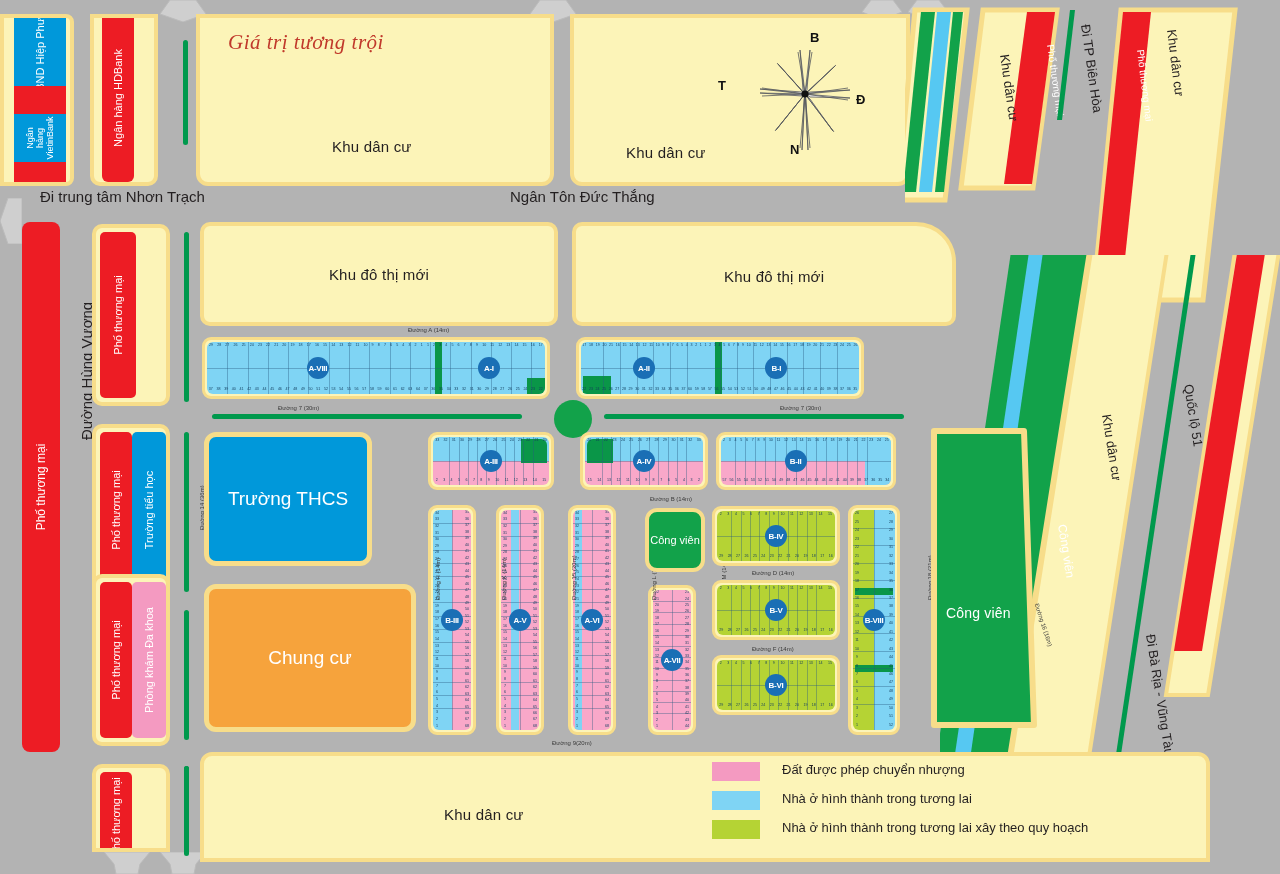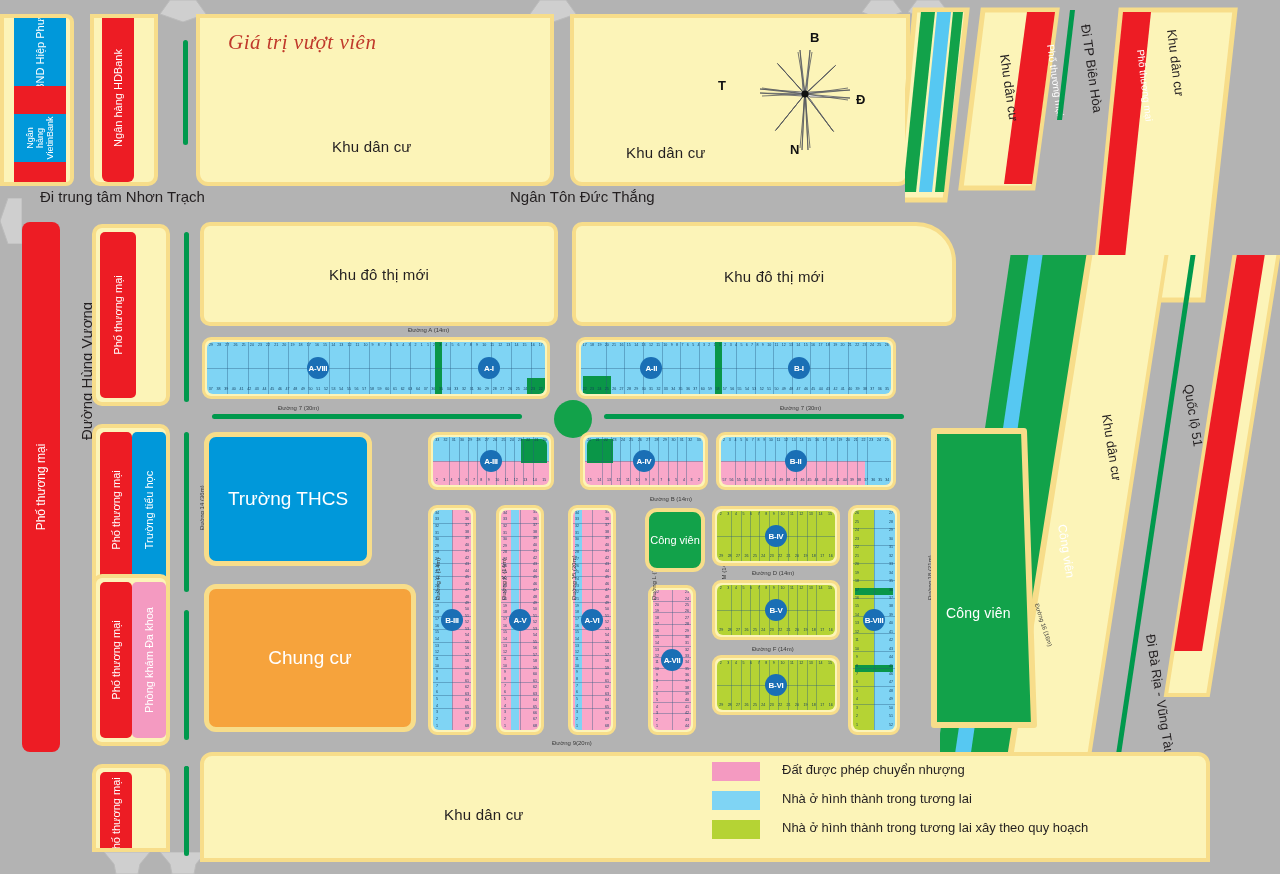--- a/index.html
+++ b/index.html
@@ -519,21 +519,21 @@
         <div class="grid-v" style="left:78%;"></div>
       <div class="grid-v" style="left:84%;"></div>
         <div class="grid-v" style="left:90%;"></div>
       <div class="grid-v" style="left:6%;"></div>
         <div class="grid-v" style="left:96%;"></div>
     </div>
     <div class="badge" style="left:33%;">A-VIII</div>
     <div class="badge" style="left:83%;">A-I</div>
   </div>
 
-  <div class="block" style="left:576px;top:337px;width:320px;height:62px;">
+  <div class="block" style="left:576px;top:337px;width:288px;height:62px;">
     <div class="blockinner">
       <div class="lotfill fill-blue" style="inset:0;"></div>
       <div class="lotfill fill-dark" style="left:134px;top:0;width:7px;height:100%;"></div>
       <div class="lotfill fill-dark" style="left:2px;top:34px;width:28px;height:24px;border-radius:0 0 0 6px;"></div>
       <div class="grid-h" style="top:50%;"></div>
       <div class="nums" style="top:2px;left:0;">
         <span>17</span>
           <span>18</span>
           <span>19</span>
           <span>20</span>
@@ -1473,16 +1473,16 @@
       <div class="legend-swatch" style="background:#7fd4f4;"></div>
       <span class="legend-text">Nhà ở hình thành trong tương lai</span>
     </div>
     <div class="legend-row">
       <div class="legend-swatch" style="background:#b5d334;"></div>
       <span class="legend-text">Nhà ở hình thành trong tương lai xây theo quy hoạch</span>
     </div>
   </div>
 
   <div id="logo">
-    <div class="logo-sub">Giá trị vượt viên</div>
+    <div class="logo-sub">Giá trị tương trội</div>
   </div>
 
 </div>
 
 </body></html>

